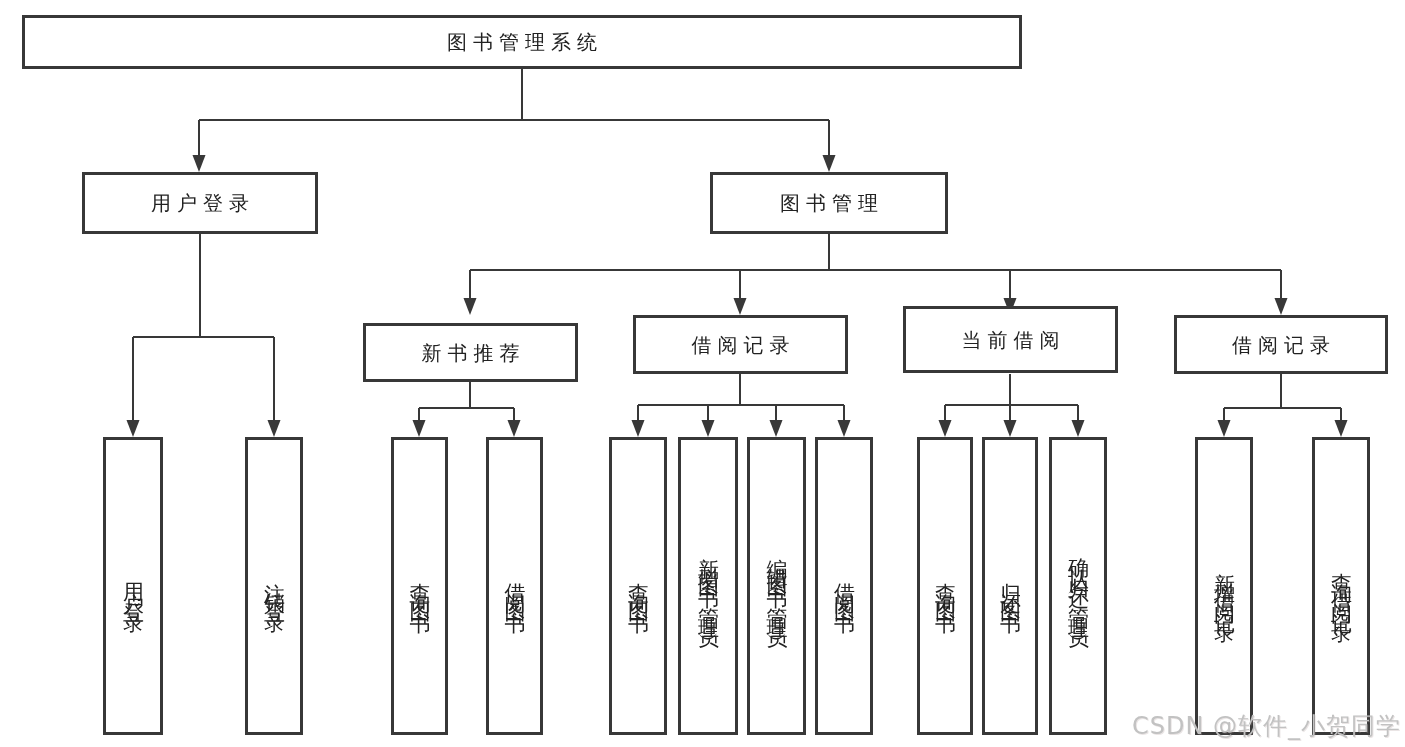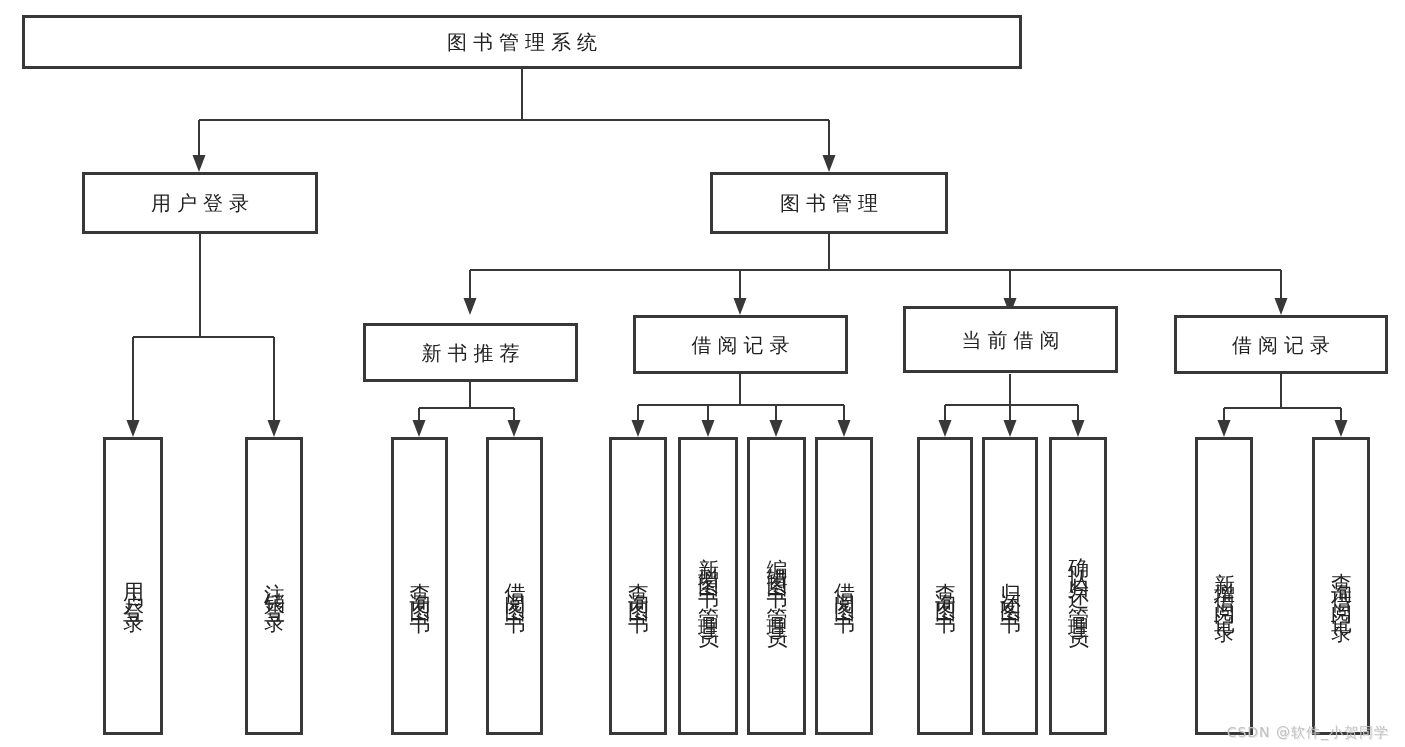--- a/index.html
+++ b/index.html
@@ -44,23 +44,23 @@
   }
   .v-node {
     writing-mode: vertical-rl;
     text-orientation: mixed;
     font-size: 21px;
     letter-spacing: 10px;
     white-space: nowrap;
   }
   .watermark {
     position: absolute;
-    right: 16px;
+    right: 4px;
     bottom: 5px;
-    font-size: 14px;
+    font-size: 24px;
     color: #c2c2c2;
     letter-spacing: 1px;
     text-shadow: 1px 1px 0 rgba(170,150,150,0.25);
     white-space: nowrap;
     pointer-events: none;
   }
 </style>
 </head>
 <body>
 

